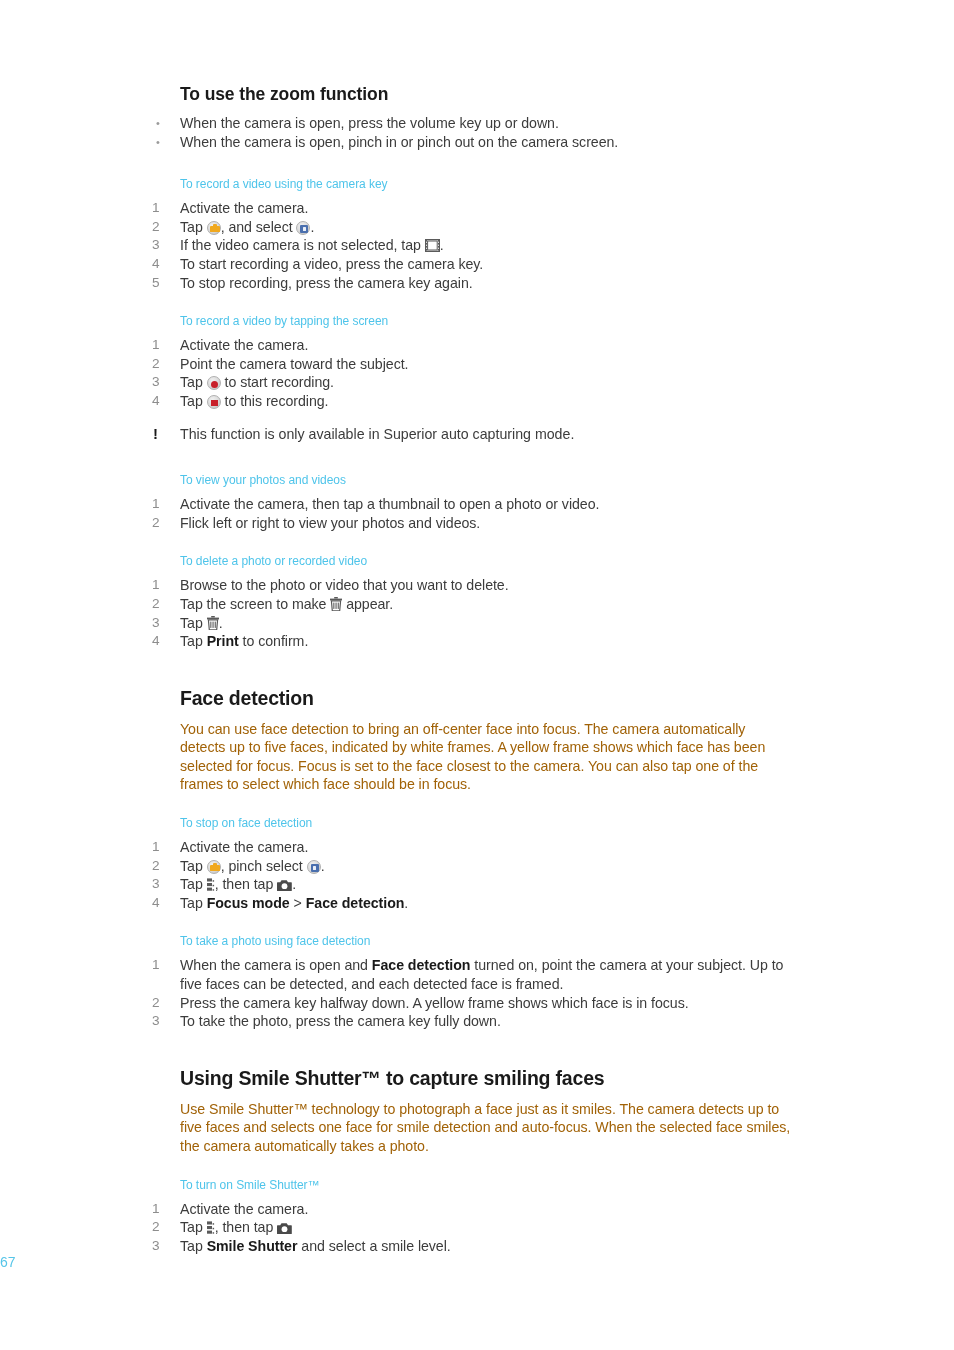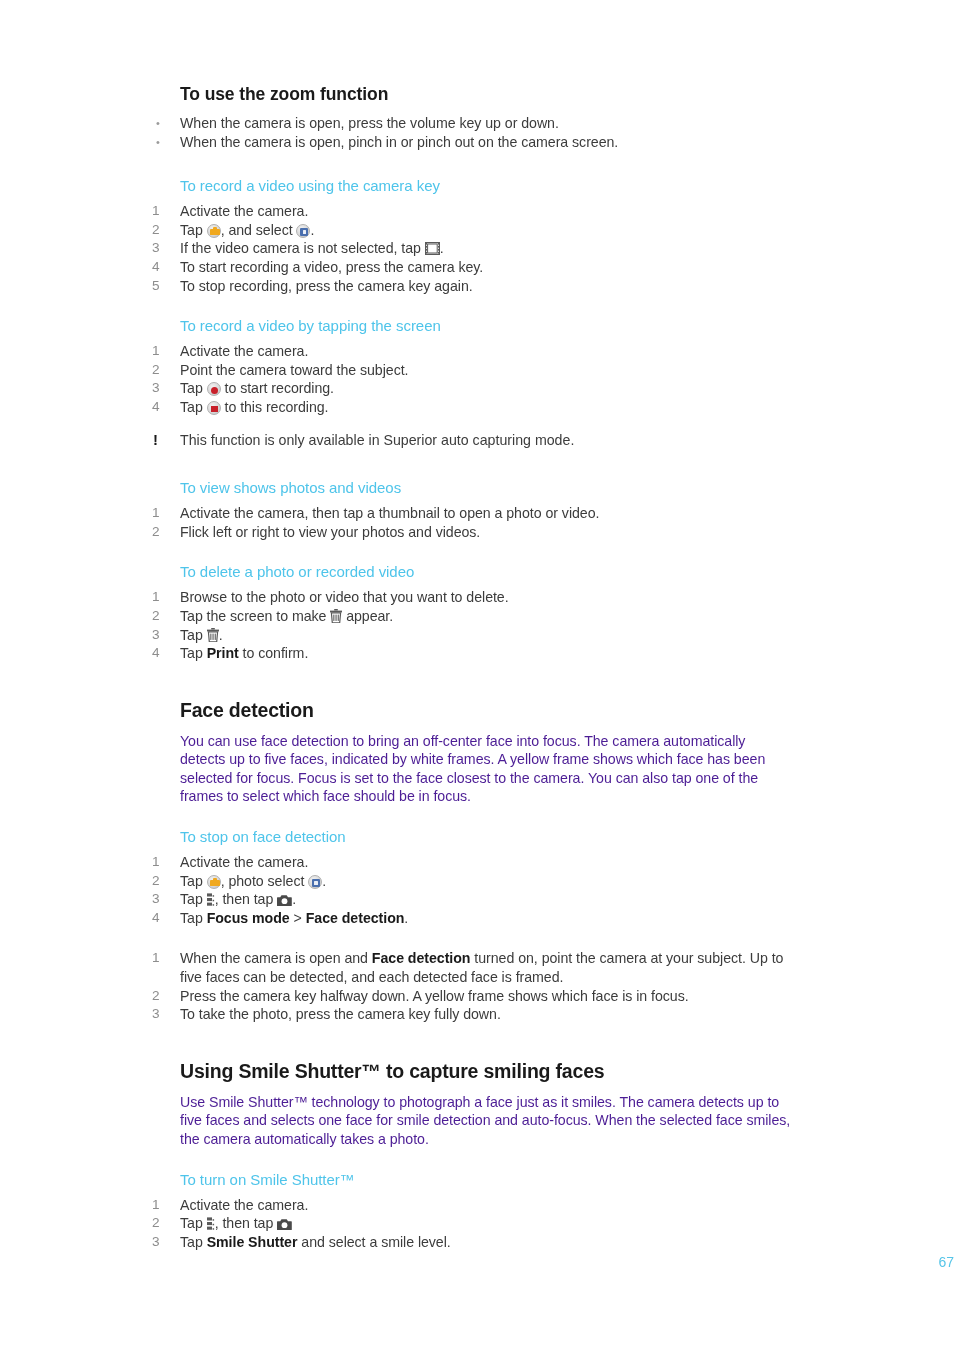--- a/index.html
+++ b/index.html
@@ -42,31 +42,31 @@
 
   h2.major-head {
     font-size: 19.5px;
     font-weight: bold;
     color: #1a1a1a;
     margin: 0 0 10px 28px;
     letter-spacing: -0.2px;
   }
 
   h4.proc-head {
-    font-size: 15px;
+    font-size: 12px;
     font-weight: normal;
     color: #4ec4ea;
     margin: 0 0 8px 28px;
     letter-spacing: -0.05px;
   }
 
   p.body-text {
     font-size: 14.2px;
     line-height: 18.6px;
-    color: #4c1d95;
+    color: #a16207;
     margin: 0 0 0 28px;
     letter-spacing: -0.05px;
   }
 
   
   ol.steps, ul.bullets {
     list-style: none;
     margin: 0;
     padding: 0;
   }
@@ -220,21 +220,21 @@
     width: 15px; height: 12px;
     vertical-align: -1.5px;
   }
 
   
   .page-number {
     position: absolute;
     top: 1254px;
     left: 0;
     width: 954px;
-    text-align: right;
+    text-align: left;
     font-size: 14px;
     color: #56c5e8;
   }
   .footer-note {
     position: absolute;
     top: 1300px;
     left: 0;
     width: 954px;
     text-align: center;
     font-size: 11.6px;
@@ -324,21 +324,21 @@
 
     <div class="sp-14"></div>
 
     <div class="note-row">
       <span class="note-icon">!</span>
       <span class="note-text">This function is only available in Superior auto capturing mode.</span>
     </div>
 
     <div class="sp-30"></div>
 
-    <h4 class="proc-head">To view shows photos and videos</h4>
+    <h4 class="proc-head">To view your photos and videos</h4>
 
     <ol class="steps">
       <li class="step-row">
         <span class="step-num">1</span>
         <span class="step-text">Activate the camera, then tap a thumbnail to open a photo or video.</span>
       </li>
       <li class="step-row">
         <span class="step-num">2</span>
         <span class="step-text">Flick left or right to view your photos and videos.</span>
       </li>
@@ -391,21 +391,21 @@
 
     <h4 class="proc-head">To stop on face detection</h4>
 
     <ol class="steps">
       <li class="step-row">
         <span class="step-num">1</span>
         <span class="step-text">Activate the camera.</span>
       </li>
       <li class="step-row">
         <span class="step-num">2</span>
-        <span class="step-text"><span>Tap </span><span class="ic ic-round ic-mode-photo"></span><span>, photo select </span><span class="ic ic-round ic-mode-blue"></span><span>.</span></span>
+        <span class="step-text"><span>Tap </span><span class="ic ic-round ic-mode-photo"></span><span>, pinch select </span><span class="ic ic-round ic-mode-blue"></span><span>.</span></span>
       </li>
       <li class="step-row">
         <span class="step-num">3</span>
         <span class="step-text"><span>Tap </span><svg class="ic ic-settings" viewBox="0 0 8 13">
               <rect x="0" y="0.4" width="5" height="3.1" fill="#5a5a5a"></rect>
               <rect x="0" y="5" width="5" height="3.1" fill="#5a5a5a"></rect>
               <rect x="0" y="9.6" width="5" height="3.1" fill="#5a5a5a"></rect>
               <rect x="5.6" y="2.2" width="1.5" height="1.5" fill="#5a5a5a"></rect>
               <rect x="5.6" y="6.8" width="1.5" height="1.5" fill="#5a5a5a"></rect>
               <rect x="5.6" y="11.2" width="1.5" height="1.5" fill="#5a5a5a"></rect>
@@ -415,20 +415,21 @@
             </svg><span>.</span></span>
       </li>
       <li class="step-row">
         <span class="step-num">4</span>
         <span class="step-text"><span>Tap </span><b>Focus mode</b><span> &gt; </span><b>Face detection</b><span>.</span></span>
       </li>
     </ol>
 
     <div class="sp-22"></div>
 
+    <h4 class="proc-head">To take a photo using face detection</h4>
 
     <ol class="steps">
       <li class="step-row">
         <span class="step-num">1</span>
         <span class="step-text"><span>When the camera is open and </span><b>Face detection</b><span> turned on, point the camera at your subject. Up to five faces can be detected, and each detected face is framed.</span></span>
       </li>
       <li class="step-row">
         <span class="step-num">2</span>
         <span class="step-text">Press the camera key halfway down. A yellow frame shows which face is in focus.</span>
       </li>

